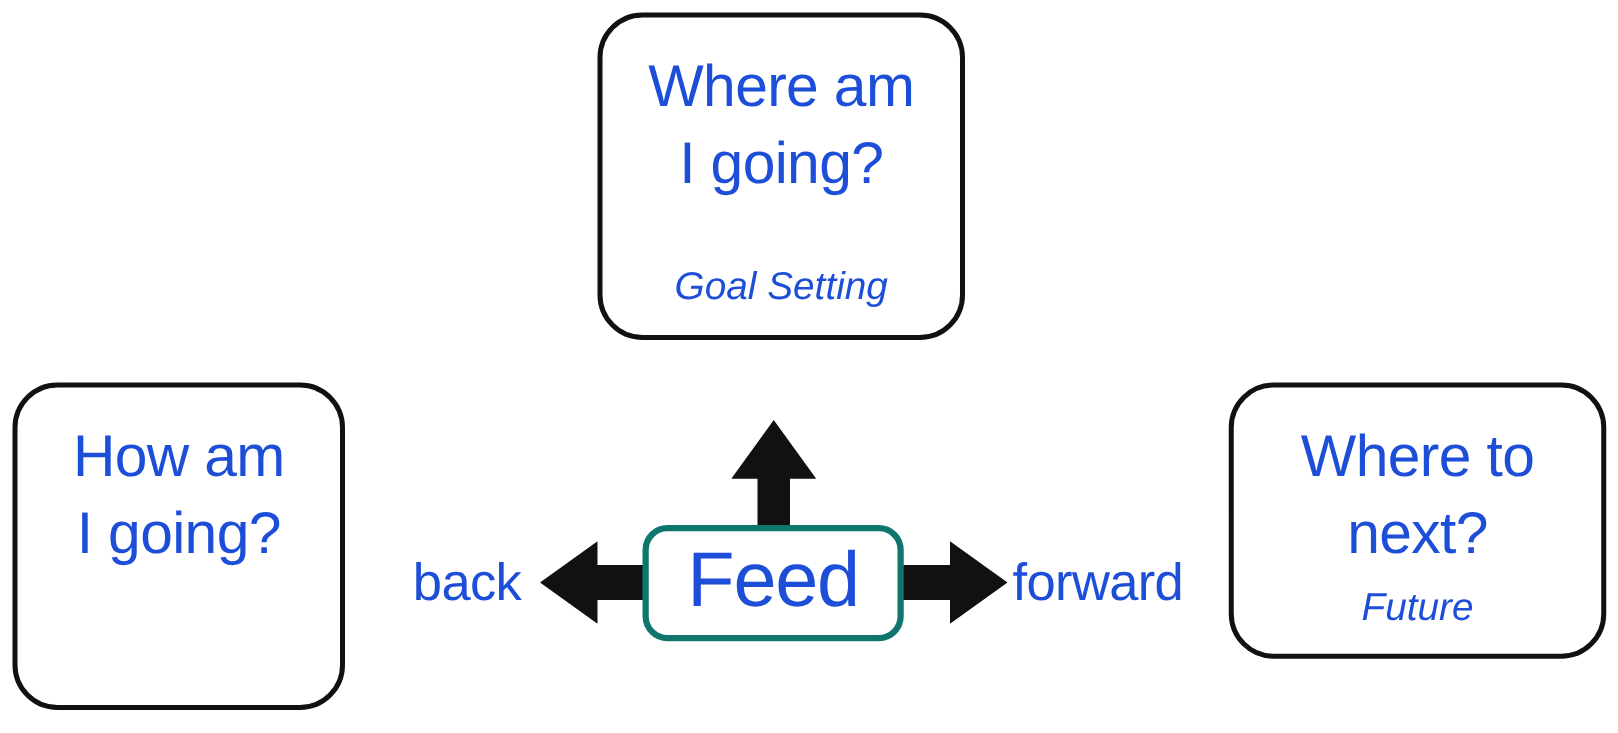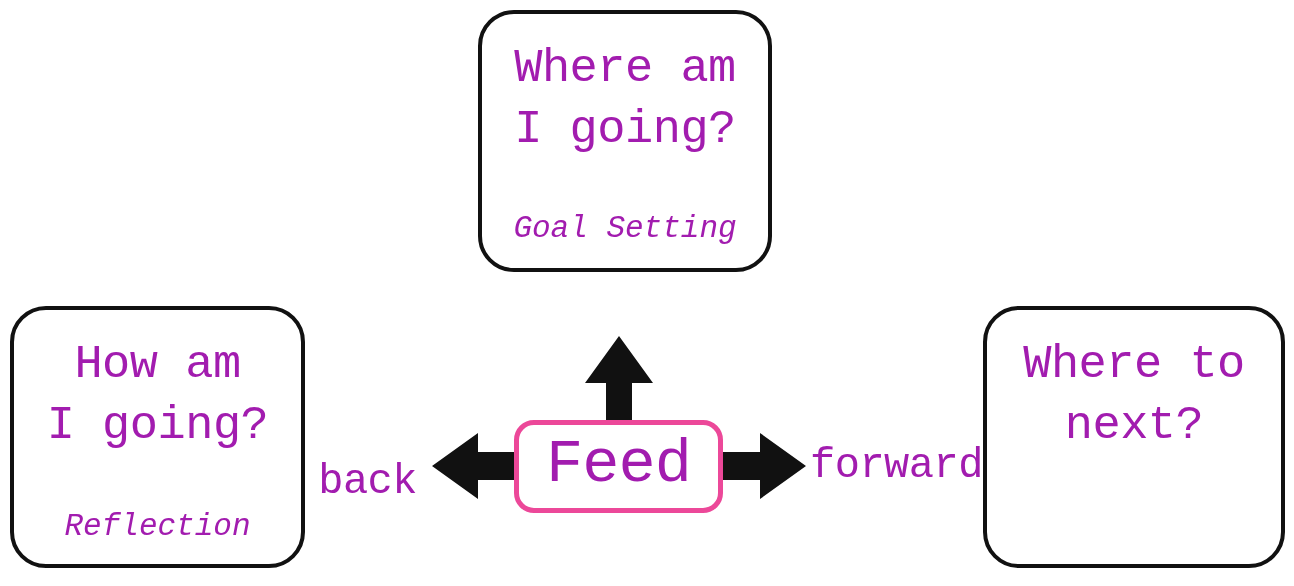--- a/index.html
+++ b/index.html
@@ -6,22 +6,22 @@
     margin: 0;
     padding: 0;
     background: #ffffff;
   }
   .canvas {
     position: relative;
     width: 1294px;
     height: 586px;
     background: #ffffff;
     overflow: hidden;
-    font-family: Liberation Mono, monospace;
-    color: #a21caf;
+    font-family: Liberation Sans, sans-serif;
+    color: #1d4ed8;
   }
   .node {
     position: absolute;
     box-sizing: border-box;
     background: #ffffff;
     border: 4px solid #111111;
     border-radius: 36px;
     display: flex;
     flex-direction: column;
     align-items: center;
@@ -40,35 +40,35 @@
     line-height: 42px;
     white-space: nowrap;
   }
   .box-goal {
     left: 478px; top: 10px;
     width: 294px; height: 262px;
     padding: 24px 6px 18px 6px;
   }
   .box-reflection {
     left: 10px; top: 306px;
-    width: 295px; height: 262px;
+    width: 266px; height: 262px;
     padding: 24px 6px 16px 6px;
   }
   .box-future {
     left: 983px; top: 306px;
-    width: 302px; height: 262px;
+    width: 302px; height: 221px;
     padding: 24px 6px 16px 6px;
   }
   .feed-box {
     position: absolute;
     left: 514px; top: 420px;
     width: 209px; height: 93px;
     box-sizing: border-box;
     background: #ffffff;
-    border: 5px solid #ec4899;
+    border: 5px solid #0f766e;
     border-radius: 20px;
     display: flex;
     align-items: center;
     justify-content: center;
     z-index: 2;
   }
   .feed-box .feed-text {
     font-size: 62px;
     line-height: 62px;
     letter-spacing: -1px;
@@ -92,21 +92,20 @@
   }
   .label-up {
     left: 552px; top: 282px;
     width: 140px;
     text-align: center;
   }
   .label-back {
     left: 280px; top: 442px;
     width: 137px;
     text-align: right;
-    margin-top: 16px;
   }
   .label-forward {
     left: 810px; top: 442px;
     text-align: right;
   }
 </style>
 </head>
 <body>
 
 <div class="canvas">
@@ -117,28 +116,28 @@
       <div>I going?</div>
     </div>
     <div class="sublabel">Goal Setting</div>
   </div>
 
   <div class="node box-reflection">
     <div class="question">
       <div>How am</div>
       <div>I going?</div>
     </div>
-    <div class="sublabel">Reflection</div>
   </div>
 
   <div class="node box-future">
     <div class="question">
       <div>Where to</div>
       <div>next?</div>
     </div>
+    <div class="sublabel">Future</div>
   </div>
 
   <div class="feed-box">
     <span class="feed-text">Feed</span>
   </div>
 
   <div class="arrow arrow-up">
     <svg width="68" height="84" viewBox="0 0 68 84" aria-hidden="true">
       <polygon points="34,0 68,47 47,47 47,84 21,84 21,47 0,47"></polygon>
     </svg>

